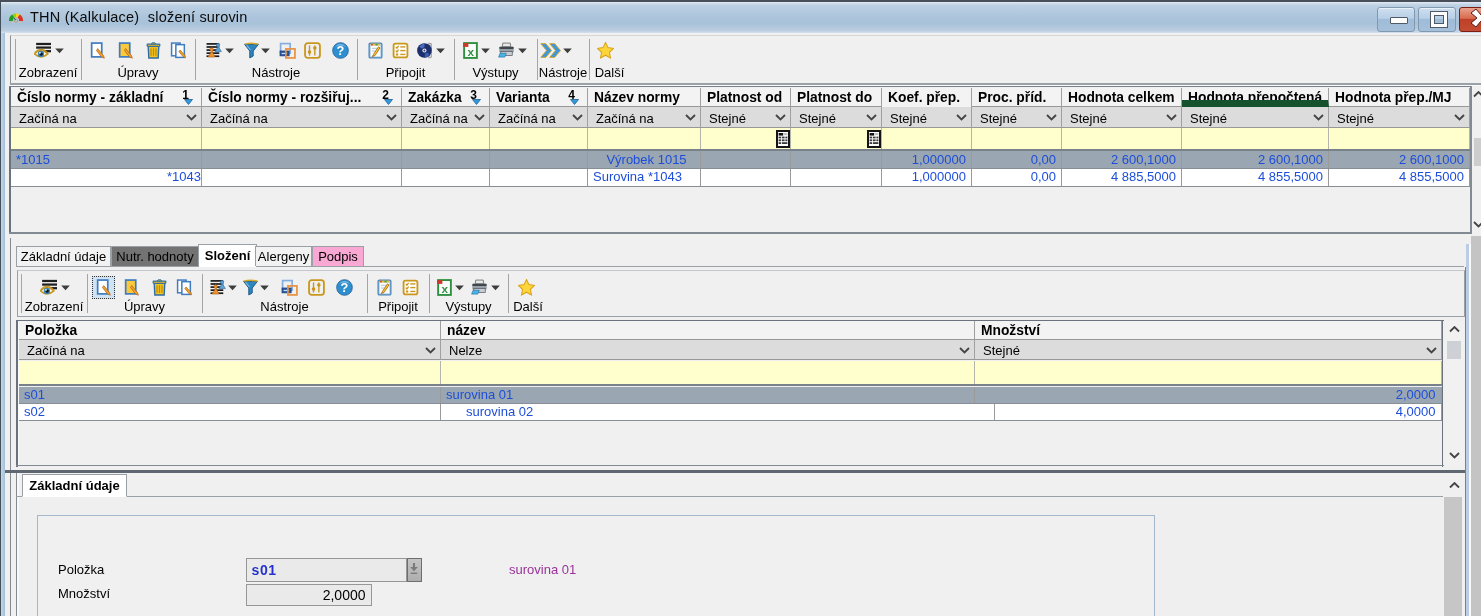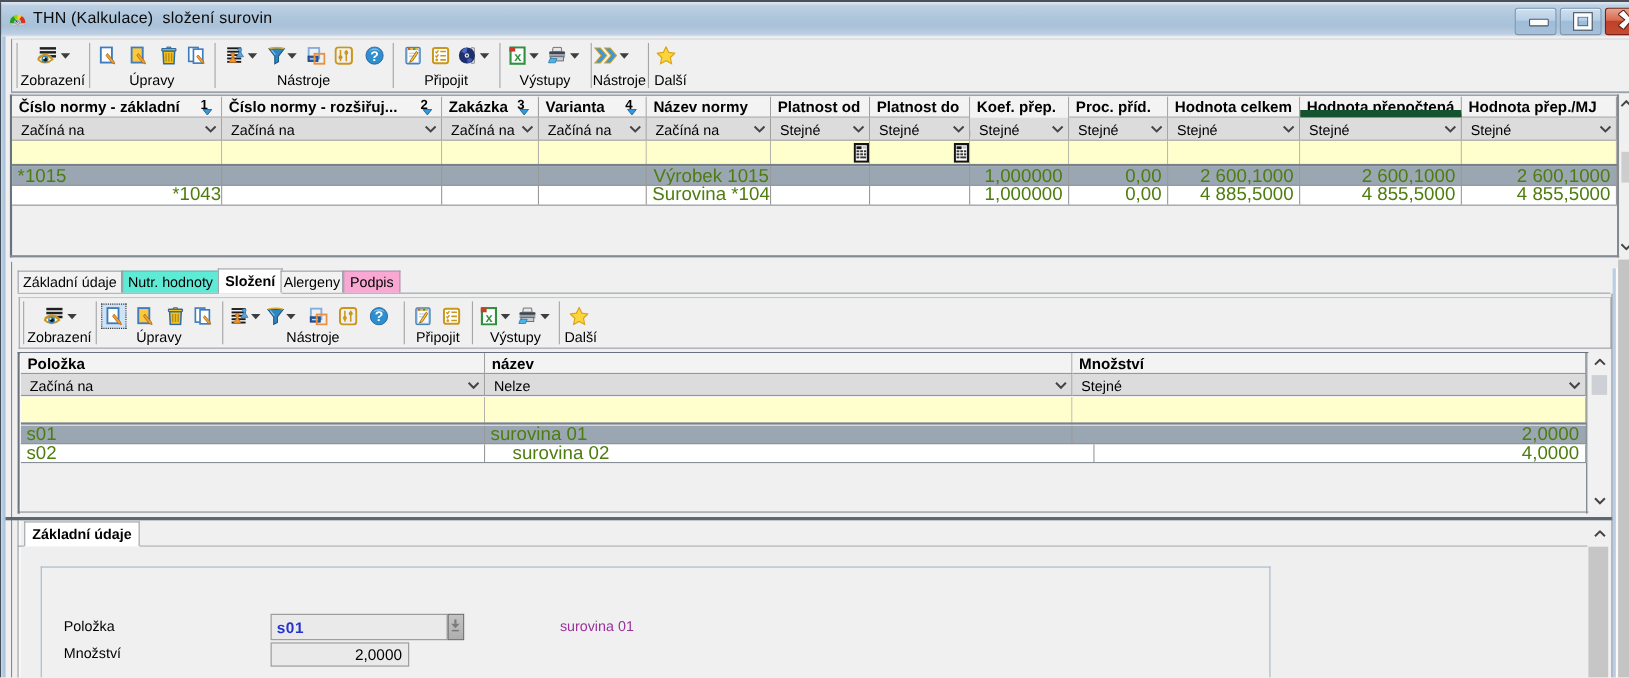--- a/index.html
+++ b/index.html
@@ -4,21 +4,21 @@
 body{width:1481px;height:616px;position:relative;overflow:hidden;
  font-family:"Liberation Sans",sans-serif;background:#f0f0f0;}
 .abs{position:absolute;}
 .lbl{font-size:13px;color:#000;text-align:center;}
 .sep{position:absolute;width:1px;background:#a5a5a5;}
 .hdrcell{position:absolute;box-sizing:border-box;background:#f3f3f3;border-right:1px solid #a0a0a0;
  font-weight:bold;font-size:13.8px;color:#000;overflow:hidden;white-space:nowrap;}
 .fltcell{position:absolute;box-sizing:border-box;background:#dcdcdc;border-right:1px solid #a0a0a0;
  font-size:13px;color:#000;overflow:hidden;white-space:nowrap;}
 .ylwcell{position:absolute;box-sizing:border-box;background:#ffffcd;border-right:1px solid #b4b4a8;}
-.datcell{position:absolute;box-sizing:border-box;font-size:17px;color:#4d7c0f;overflow:hidden;
+.datcell{position:absolute;box-sizing:border-box;font-size:13px;color:#1d4ed8;overflow:hidden;
  white-space:nowrap;border-right:1px solid #9a9a9a;}
 </style></head><body>
 <div class="abs" style="left:0;top:0;width:1481px;height:2px;background:#484f58"></div>
 <div class="abs" style="left:0;top:2px;width:1481px;height:31px;background:linear-gradient(180deg,#e2eaf3 0%,#bdd0e4 10%,#adc6dc 45%,#a8c2d9 70%,#bccde0 92%,#d5e0ec 100%)"></div>
 <div class="abs" style="left:0;top:2px;width:1px;height:614px;background:#44505c"></div>
 <div class="abs" style="left:1px;top:33px;width:4px;height:583px;background:linear-gradient(90deg,#c6d6e6,#a4bed8)"></div>
 <svg class="abs" style="left:7px;top:9px" width="18" height="14" viewBox="0 0 18 14">
     <path d="M2 12 A7.2 7.2 0 0 1 5.2 5.6 L7.4 8.6 A3.6 3.6 0 0 0 5.8 12 Z" fill="#1f9e1f"></path>
     <path d="M5.2 5.6 A7.2 7.2 0 0 1 9 4.4 L9 8.2 A3.6 3.6 0 0 0 7.4 8.6 Z" fill="#8fd01f"></path>
     <path d="M9 4.4 A7.2 7.2 0 0 1 12.8 5.6 L10.6 8.6 A3.6 3.6 0 0 0 9 8.2 Z" fill="#f7d416"></path>
@@ -339,21 +339,21 @@
   </svg>
 <div class="abs" style="left:1473.5px;top:138px;width:8px;height:28px;background:#cdcdcd"></div>
 <svg class="abs" style="left:1473.0px;top:221.0px" width="11" height="7" viewBox="0 0 11 7">
     <path d="M1 1 L5.5 5.5 L10 1" stroke="#444" stroke-width="1.8" fill="none"></path>
   </svg>
 <div class="abs" style="left:9.5px;top:238px;width:1.5px;height:378px;background:#858a90"></div>
 <div class="abs" style="left:15.5px;top:473px;width:1.5px;height:143px;background:#858a90"></div>
 <div class="abs" style="left:17px;top:473px;width:1.5px;height:143px;background:#f8f8f8"></div>
 <div class="abs" style="left:16px;top:266px;width:1448px;height:1px;background:#9aa0a6"></div>
 <div class="abs" style="left:16px;top:245.5px;width:95px;height:20.5px;background:#f2f2f2;border:1px solid #9aa0a6;border-bottom:none;font-size:13px;text-align:center;line-height:20px;box-sizing:border-box">Základní údaje</div>
-<div class="abs" style="left:111px;top:245.5px;width:88px;height:20.5px;background:#5eead4;border:1px solid #9aa0a6;border-bottom:none;font-size:13px;text-align:center;line-height:20px;box-sizing:border-box">Nutr. hodnoty</div>
+<div class="abs" style="left:111px;top:245.5px;width:88px;height:20.5px;background:#737373;border:1px solid #9aa0a6;border-bottom:none;font-size:13px;text-align:center;line-height:20px;box-sizing:border-box">Nutr. hodnoty</div>
 <div class="abs" style="left:198px;top:243.5px;width:59px;height:23.5px;background:#fff;border:1px solid #9aa0a6;border-bottom:none;font-weight:bold;font-size:13px;text-align:center;line-height:22px;box-sizing:border-box">Složení</div>
 <div class="abs" style="left:255px;top:245.5px;width:57px;height:20.5px;background:#f2f2f2;border:1px solid #9aa0a6;border-bottom:none;font-size:13px;text-align:center;line-height:20px;box-sizing:border-box">Alergeny</div>
 <div class="abs" style="left:312px;top:245.5px;width:52px;height:20.5px;background:#f9a8d4;border:1px solid #9aa0a6;border-bottom:none;font-size:13px;text-align:center;line-height:20px;box-sizing:border-box">Podpis</div>
 <div class="abs" style="left:16.5px;top:270px;width:1448.5px;height:47px;background:#f0f0f0;border:1px solid #9aa0a6;border-top:1px solid #c2c8ce;box-sizing:border-box"></div>
 <div class="sep" style="left:21px;top:274px;height:39px"></div>
 <div class="sep" style="left:87px;top:274px;height:39px"></div>
 <div class="sep" style="left:202px;top:274px;height:39px"></div>
 <div class="sep" style="left:367px;top:274px;height:39px"></div>
 <div class="sep" style="left:429px;top:274px;height:39px"></div>
 <div class="sep" style="left:508px;top:274px;height:39px"></div>

